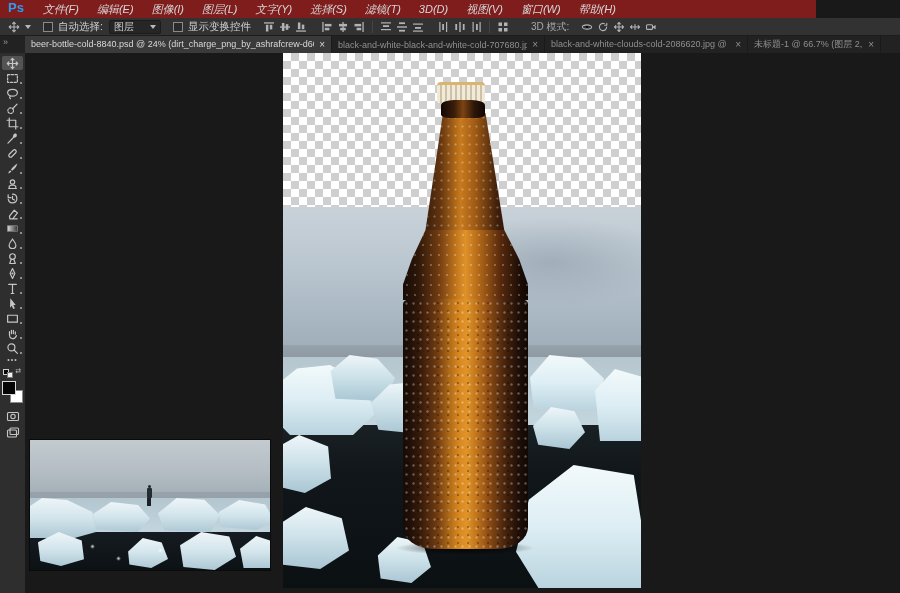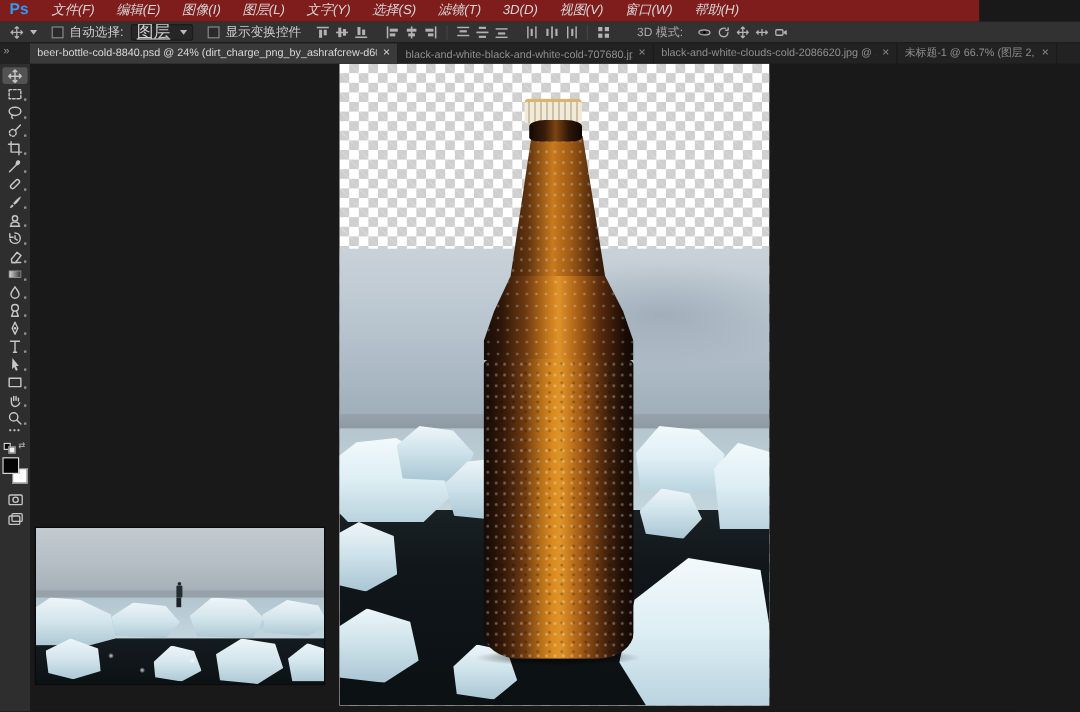--- a/index.html
+++ b/index.html
@@ -16,21 +16,21 @@
   
   .optionsbar { position:absolute; left:0; top:18px; width:900px; height:18px;
     background:#323232; border-bottom:1px solid #1d1d1d; display:flex; align-items:center; z-index:29; }
   .opt-move { display:flex; align-items:center; margin-left:6px; }
   .chev { width:0; height:0; border-left:3.5px solid transparent; border-right:3.5px solid transparent;
     border-top:4px solid #b9b9b9; margin-left:3px; }
   .checkbox { width:10px; height:10px; border:1px solid #8a8a8a; background:#2a2a2a; margin:0 5px 0 12px; }
   .opt-label { color:#cfcfcf; font-size:10.5px; white-space:nowrap; }
   .opt-select { display:flex; align-items:center; justify-content:space-between; width:52px; height:14px;
     background:#262626; border:1px solid #1b1b1b; border-radius:2px; margin-left:6px; padding:0 4px; }
-  .opt-select .opt-label { font-size:14px;text-decoration:underline; }
+  .opt-select .opt-label { font-size:10px; }
   .oico { width:12px; height:12px; margin:0 2px; display:inline-block; }
   .oico svg { display:block; }
   .oico rect, .oico path.f { fill:#b2b2b2; }
   .oico .s { stroke:#b2b2b2; fill:none; stroke-width:1.1; stroke-linecap:round; stroke-linejoin:round; }
   .ogap { width:10px; }
   .osep { width:1px; height:12px; background:#454545; margin:0 5px; }
 
   
   .tabbar { position:absolute; left:0; top:36px; width:900px; height:17px; background:#222222;
     display:flex; align-items:stretch; z-index:28; }

